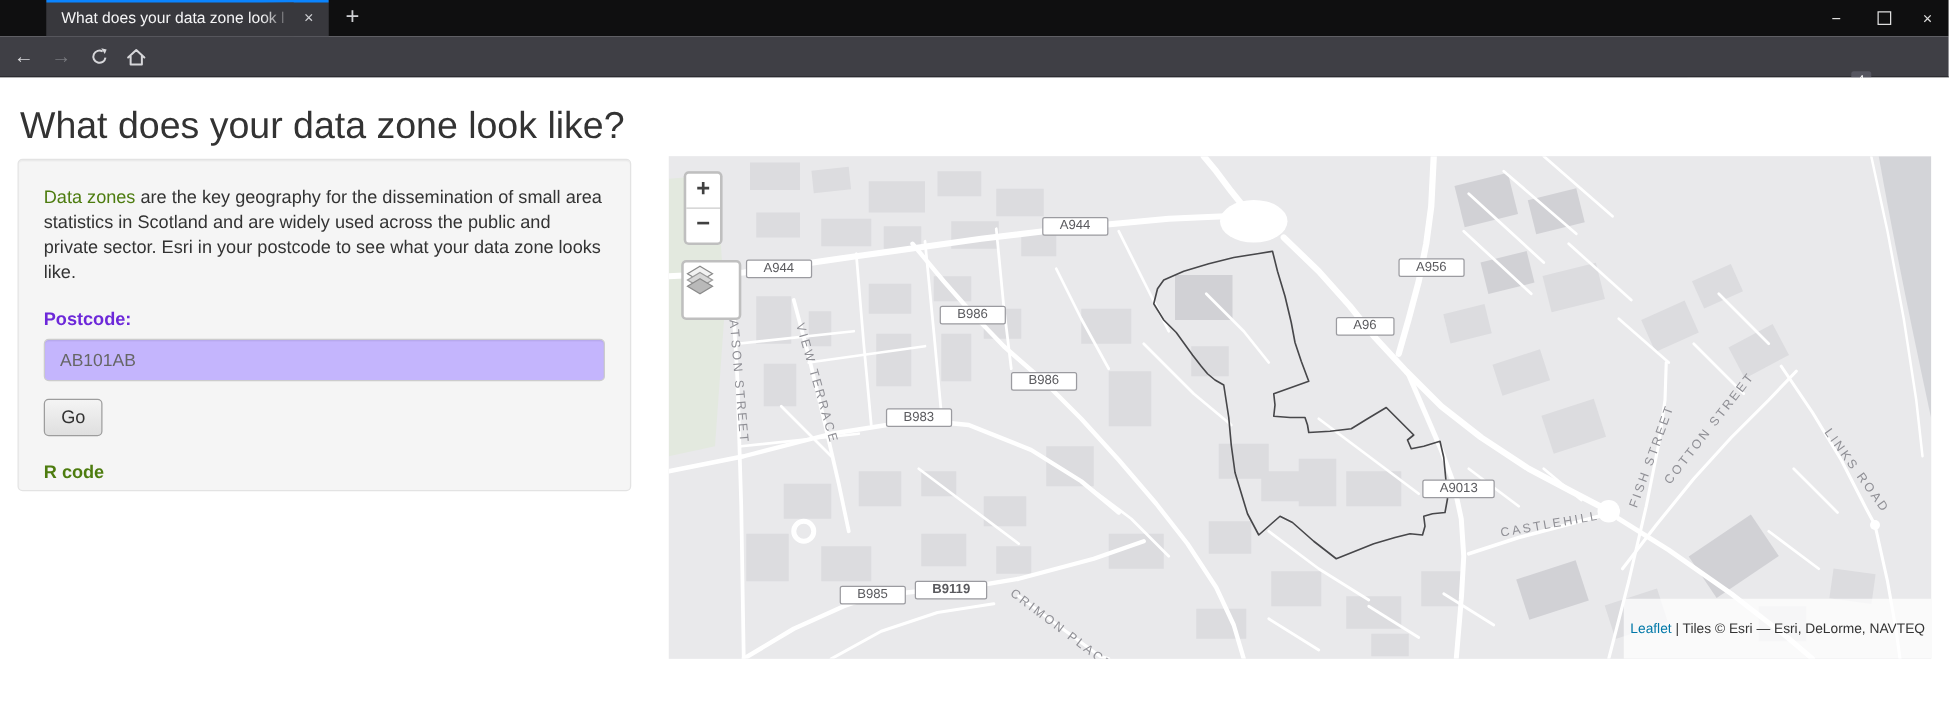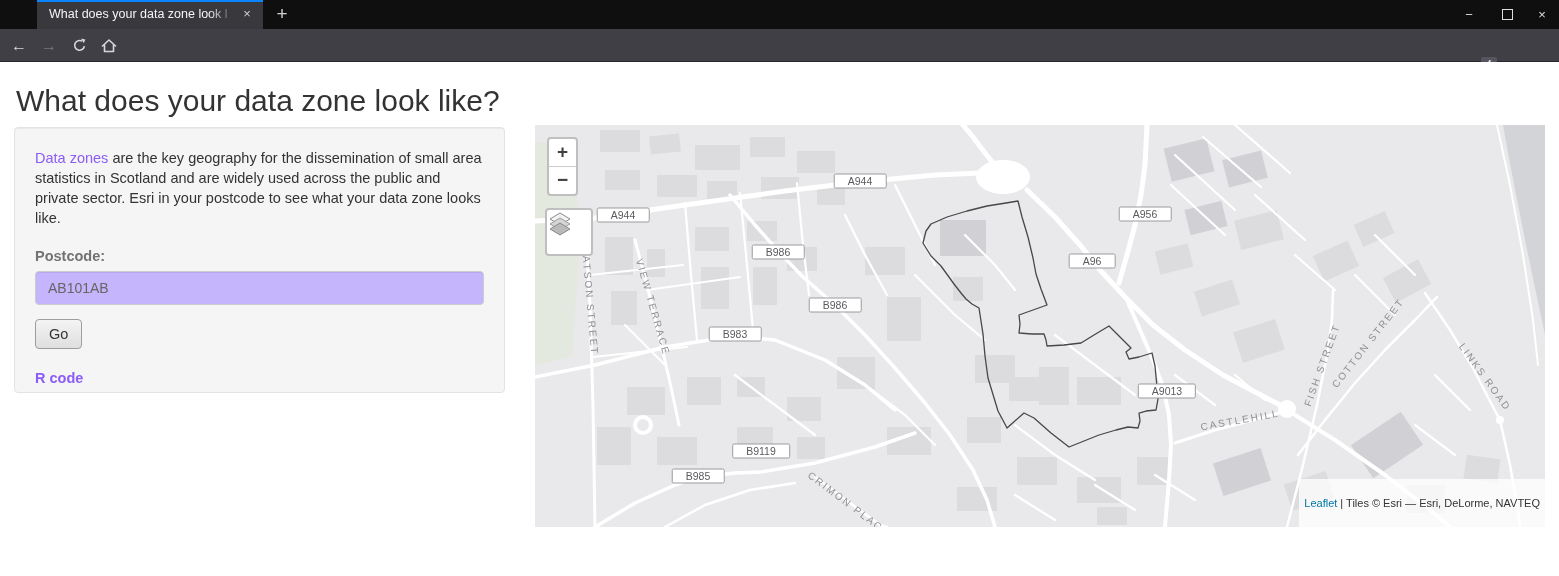--- a/index.html
+++ b/index.html
@@ -46,22 +46,22 @@
   .hamburger{position:absolute;left:1532px;top:39px;width:15px;height:11px;cursor:pointer;}
   .hamburger b{display:block;height:1.6px;background:#d7d7da;margin-bottom:3px;border-radius:1px;}
 
   
   .content{position:absolute;left:0;top:62px;width:1559px;height:514px;background:#fff;}
   h1.page-title{margin:22px 0 0 16px;font-size:30px;font-weight:400;color:#333;letter-spacing:0;}
   .well{position:absolute;left:14px;top:65px;width:491px;height:266px;background:#f5f5f5;
         border:1px solid #e3e3e3;border-radius:4px;box-sizing:border-box;padding:20px;
         box-shadow:inset 0 1px 1px rgba(0,0,0,0.05);}
   .well p{margin:0;font-size:14.5px;line-height:20px;color:#333;}
-  a.link{color:#8b5cf6;text-decoration:none;cursor:pointer;}
-  .pc-label{margin-top:20px;font-size:14.5px;font-weight:bold;color:#737373;}
+  a.link{color:#4d7c0f;text-decoration:none;cursor:pointer;}
+  .pc-label{margin-top:20px;font-size:14.5px;font-weight:bold;color:#6d28d9;}
   .pc-input{margin-top:7px;width:449px;height:34px;box-sizing:border-box;border:1px solid #ccc;border-radius:4px;
             padding:6px 12px;font-size:14px;color:#666;background:#c4b5fd;font-family:inherit;
             box-shadow:inset 0 1px 1px rgba(0,0,0,0.075);}
   .go-btn{margin-top:14px;display:inline-block;padding:6px 13px;font-size:14.5px;color:#333;
           background:linear-gradient(#f4f4f4,#dfdfdf);border:1px solid #9d9d9d;border-radius:4px;cursor:pointer;
           font-family:inherit;}
   .rcode{margin-top:21px;font-size:14.5px;font-weight:bold;}
 
   
   .map{position:absolute;left:535px;top:63px;width:1010px;height:402px;overflow:hidden;cursor:grab;background:#e9e9eb;}
@@ -290,21 +290,21 @@
       <div id="shield-layer">
           <div class="road-shield" style="left: 88px; top: 90px;">A944</div>
           <div class="road-shield" style="left: 325px; top: 56px;">A944</div>
           <div class="road-shield" style="left: 243px; top: 127px;">B986</div>
           <div class="road-shield" style="left: 300px; top: 180px;">B986</div>
           <div class="road-shield" style="left: 200px; top: 209px;">B983</div>
           <div class="road-shield" style="left: 610px; top: 89px;">A956</div>
           <div class="road-shield" style="left: 557px; top: 136px;">A96</div>
           <div class="road-shield" style="left: 632px; top: 266px;">A9013</div>
           <div class="road-shield" style="left: 163px; top: 351px;">B985</div>
-          <div class="road-shield" style="left: 226px; top: 326px;">B9119</div>
+          <div class="road-shield" style="left: 226px; top: 347px; font-weight: bold;">B9119</div>
         </div>
       <div id="street-layer">
           <div class="street-name" style="left: 55px; top: 175px; transform: translate(-50%, -50%) rotate(85deg);">WATSON STREET</div>
           <div class="street-name" style="left: 118px; top: 182px; transform: translate(-50%, -50%) rotate(74deg);">VIEW TERRACE</div>
           <div class="street-name" style="left: 314px; top: 379px; transform: translate(-50%, -50%) rotate(37deg);">CRIMON PLACE</div>
           <div class="street-name" style="left: 705px; top: 295px; transform: translate(-50%, -50%) rotate(-10deg);">CASTLEHILL</div>
           <div class="street-name" style="left: 787px; top: 240px; transform: translate(-50%, -50%) rotate(-70deg);">FISH STREET</div>
           <div class="street-name" style="left: 833px; top: 218px; transform: translate(-50%, -50%) rotate(-52deg);">COTTON STREET</div>
           <div class="street-name" style="left: 950px; top: 252px; transform: translate(-50%, -50%) rotate(54deg);">LINKS ROAD</div>
         </div>

